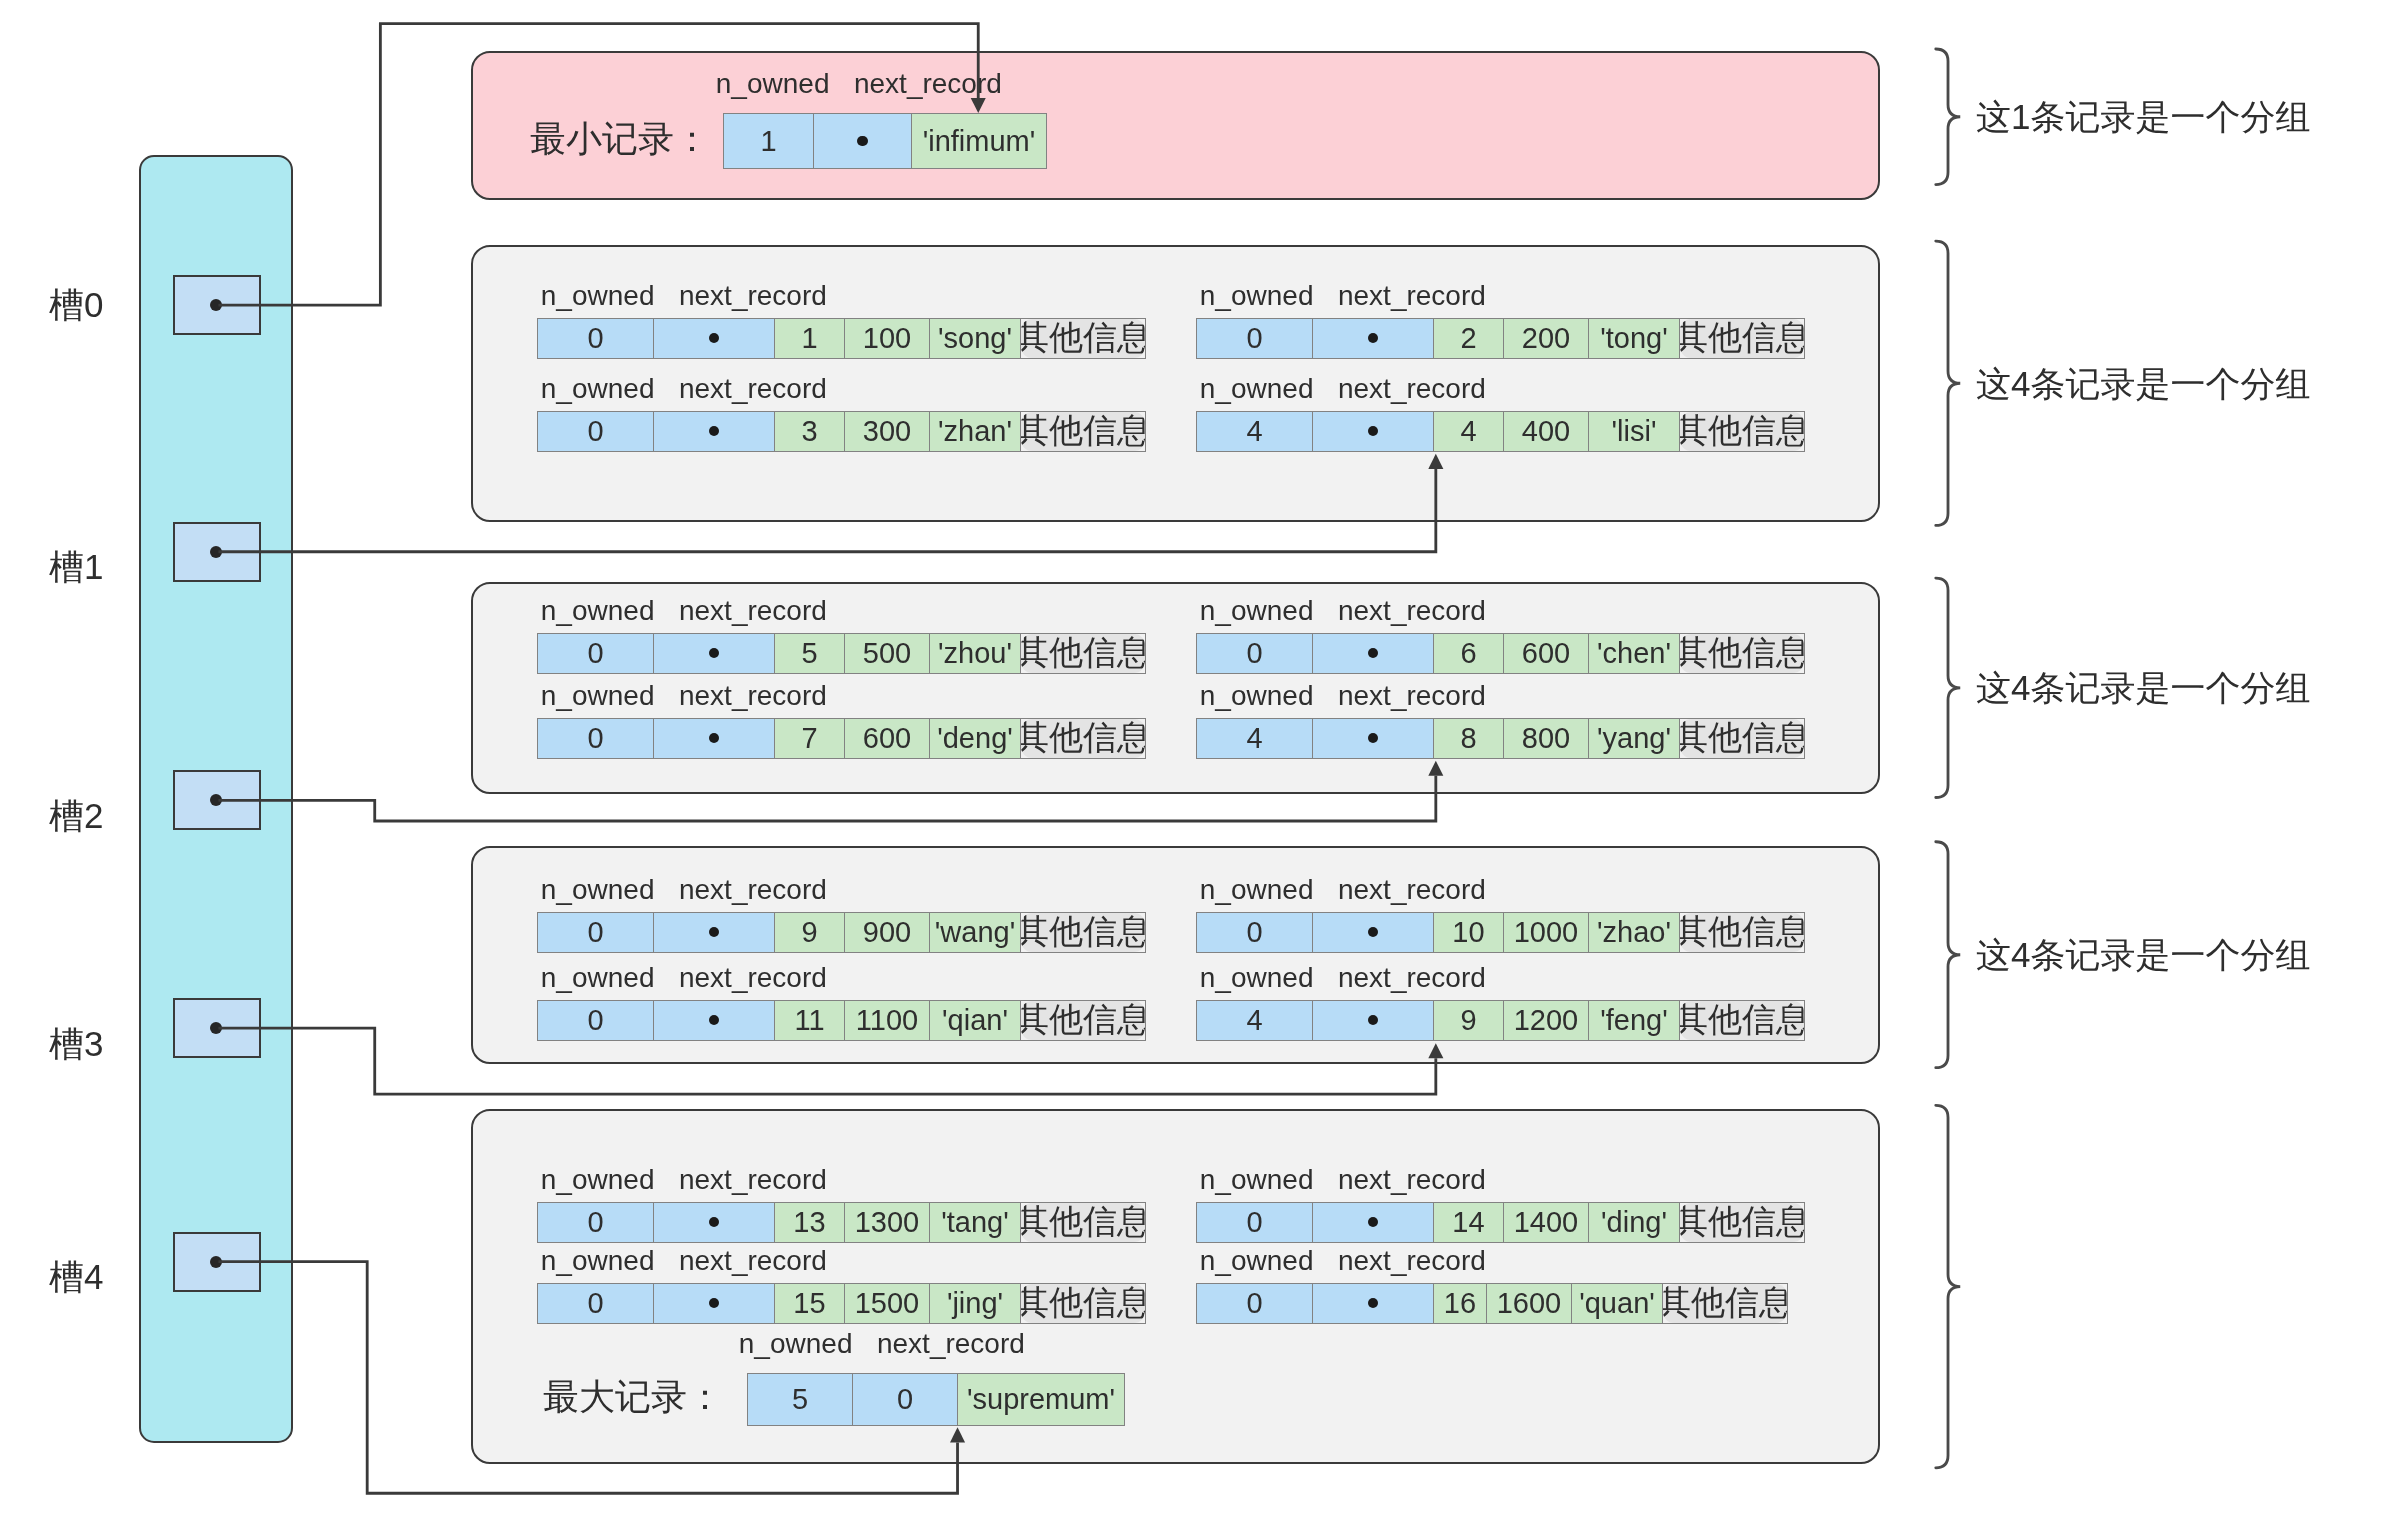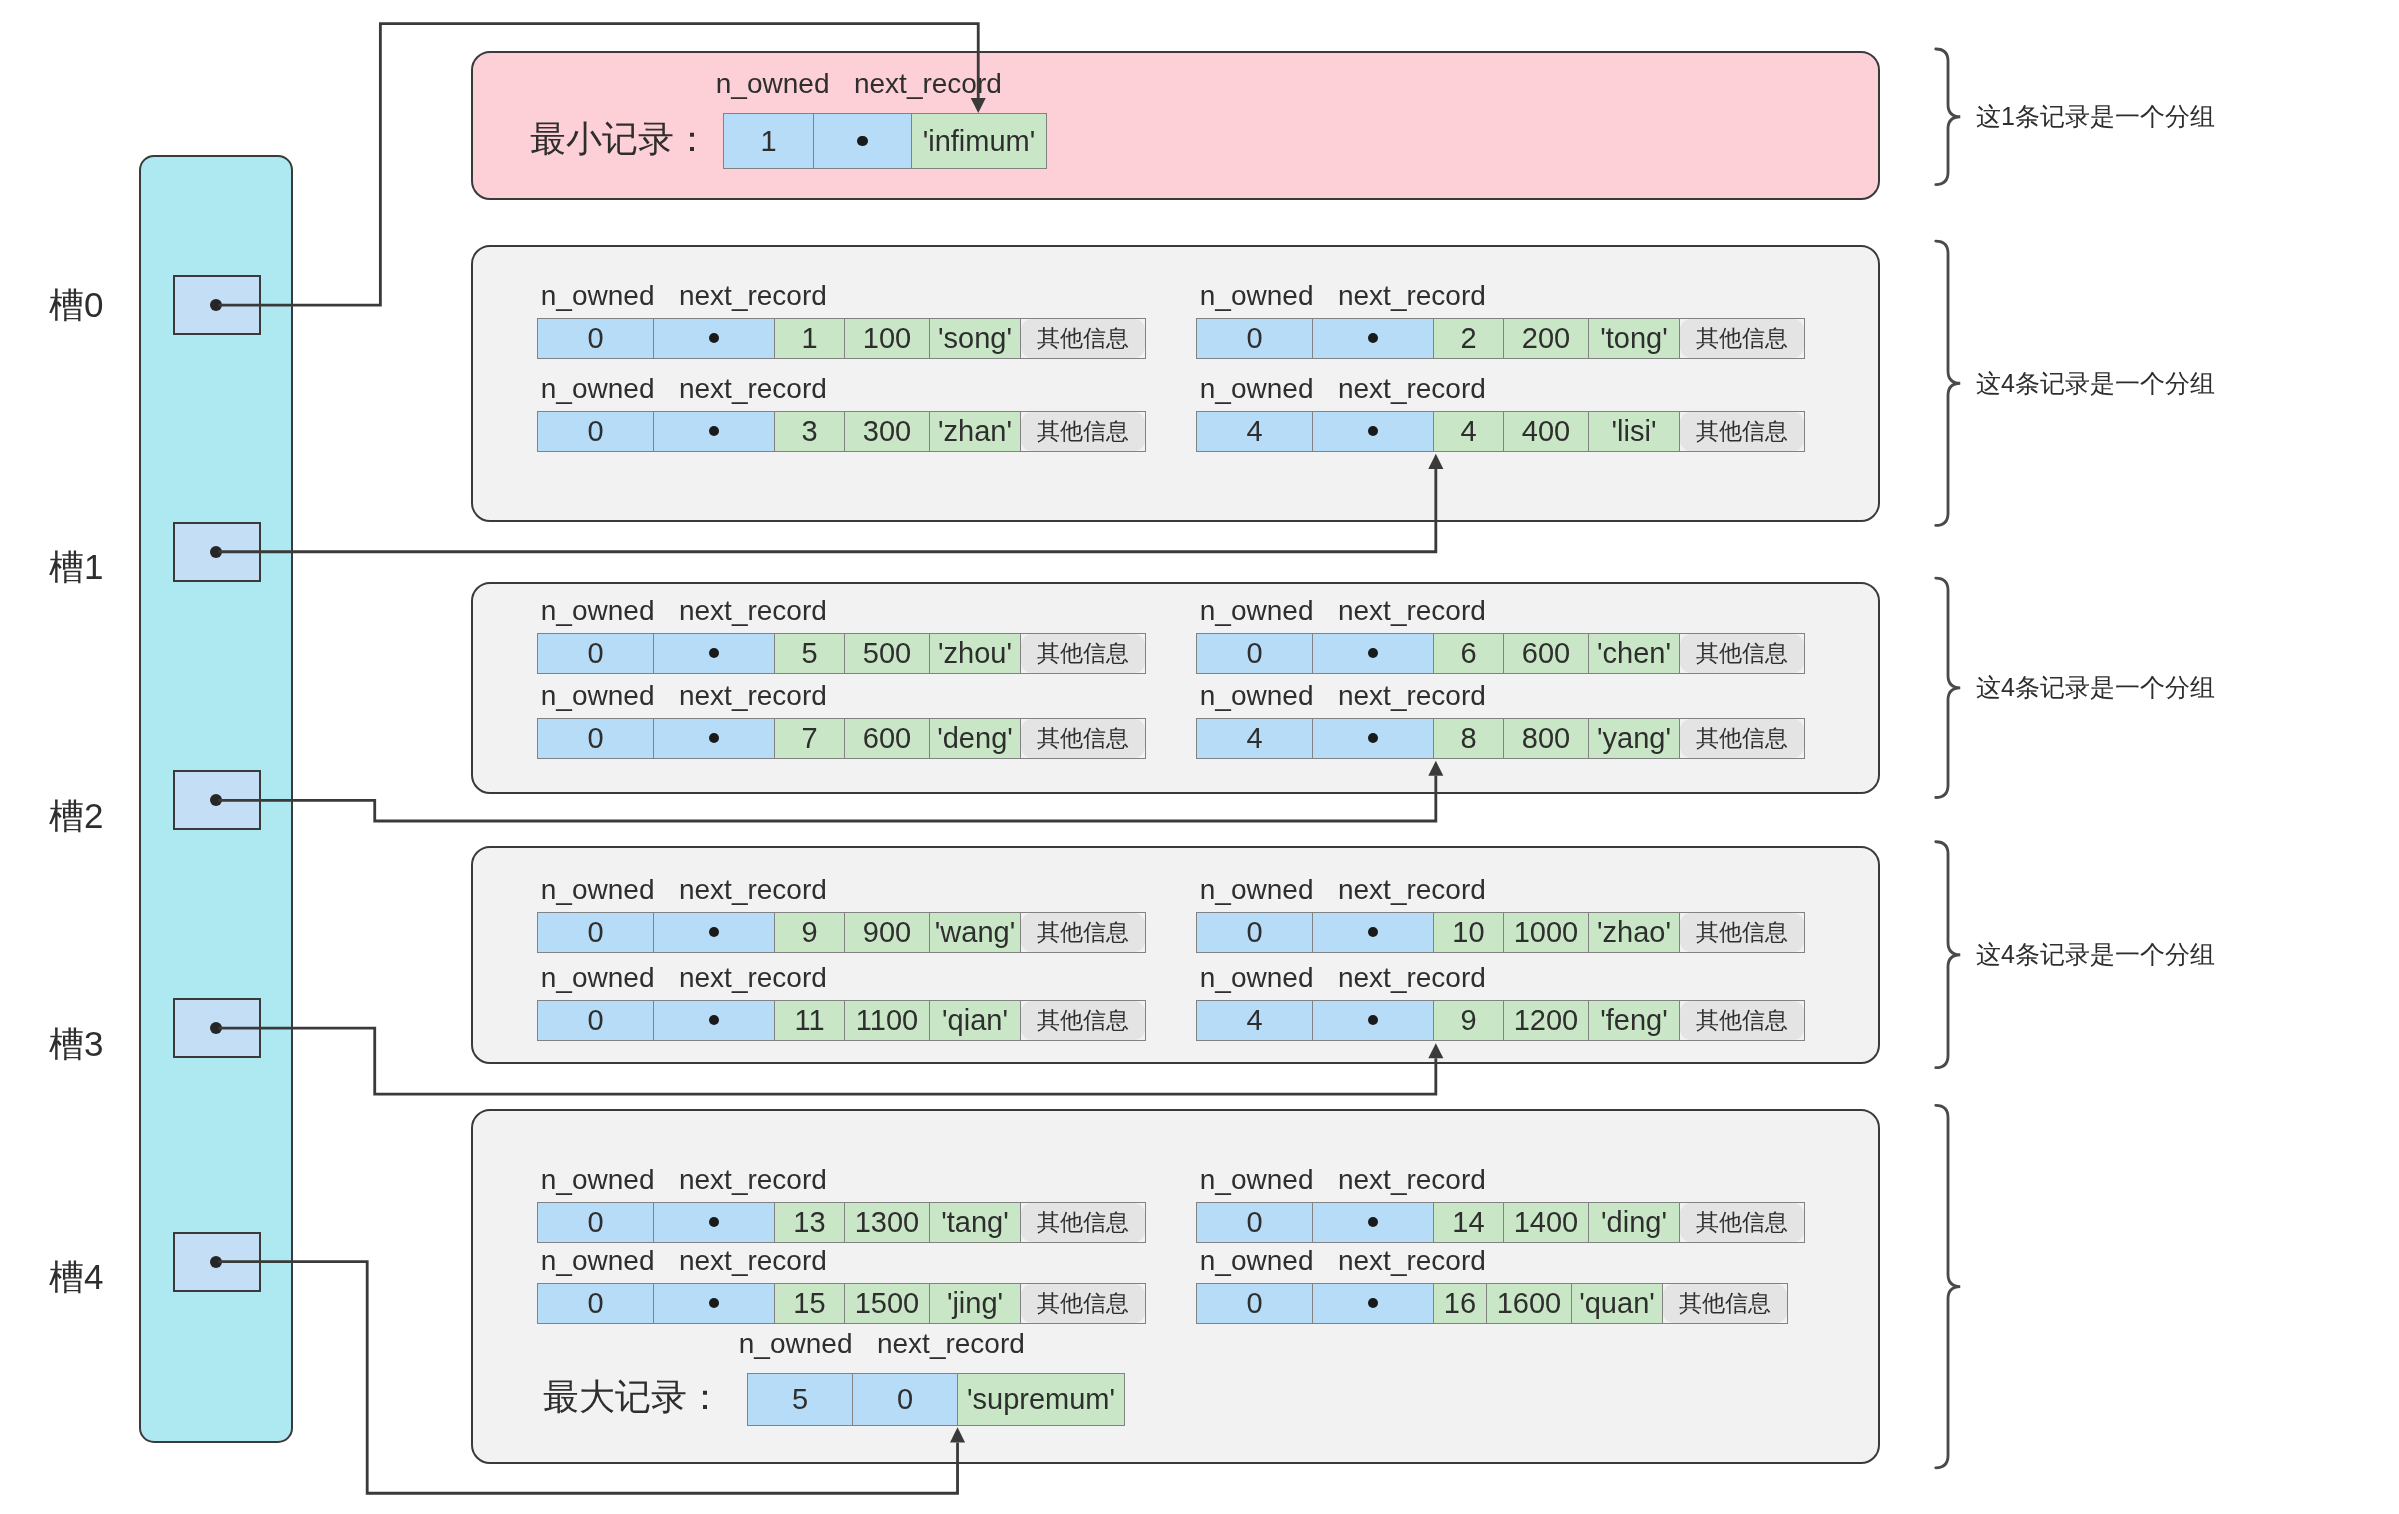--- a/index.html
+++ b/index.html
@@ -15,24 +15,24 @@
   .slot-dot{position:absolute;width:12.2px;height:12.2px;border-radius:50%;background:#262626;}
   .slot-label{position:absolute;font-size:35px;white-space:nowrap;}
   .rec{position:absolute;}
   .rec-head{display:flex;gap:24.5px;font-size:28px;white-space:nowrap;padding-left:3.8px;height:34px;align-items:flex-end;margin-bottom:5.6px;}
   .rec-row{display:flex;box-sizing:border-box;border:1.9px solid #828282;}
   .cell{display:flex;align-items:center;justify-content:center;box-sizing:border-box;
         border-right:1.9px solid #828282;font-size:29px;overflow:hidden;white-space:nowrap;}
   .cell:last-child{border-right:none;}
   .c-blue{background:var(--bluecell,#b7dcf7);}
   .c-green{background:var(--greencell,#c9e7c6);}
-  .c-gray{background:var(--graycell,#e4e4e4);font-size:23px;border-radius:11px;}
+  .c-gray{background:var(--graycell,#e4e4e4);font-size:34px;border-radius:11px;}
   .ptr-dot{width:10.4px;height:10.4px;border-radius:50%;background:#1a1a1a;}
   .big-label{position:absolute;font-size:36px;white-space:nowrap;}
-  .brace-label{position:absolute;font-size:25px;white-space:nowrap;margin-top:6px;}
+  .brace-label{position:absolute;font-size:35px;white-space:nowrap;}
   #overlay{position:absolute;left:0;top:0;z-index:6;pointer-events:none;}
 </style>
 </head>
 <body>
 
 <div id="canvas">
   <svg id="overlay" width="2399" height="1514" viewBox="0 0 2548 1608">
       <path d="M 2056 52 Q 2069 52 2069 65 L 2069 111 Q 2069 124 2082 124 Q 2069 124 2069 137 L 2069 183 Q 2069 196 2056 196" fill="none" stroke="#4a4a4a" stroke-width="3" stroke-linecap="round"></path>
       <path d="M 2056 256 Q 2069 256 2069 269 L 2069 394 Q 2069 407 2082 407 Q 2069 407 2069 420 L 2069 545 Q 2069 558 2056 558" fill="none" stroke="#4a4a4a" stroke-width="3" stroke-linecap="round"></path>
       <path d="M 2056 614 Q 2069 614 2069 627 L 2069 717.5 Q 2069 730.5 2082 730.5 Q 2069 730.5 2069 743.5 L 2069 834 Q 2069 847 2056 847" fill="none" stroke="#4a4a4a" stroke-width="3" stroke-linecap="round"></path>

